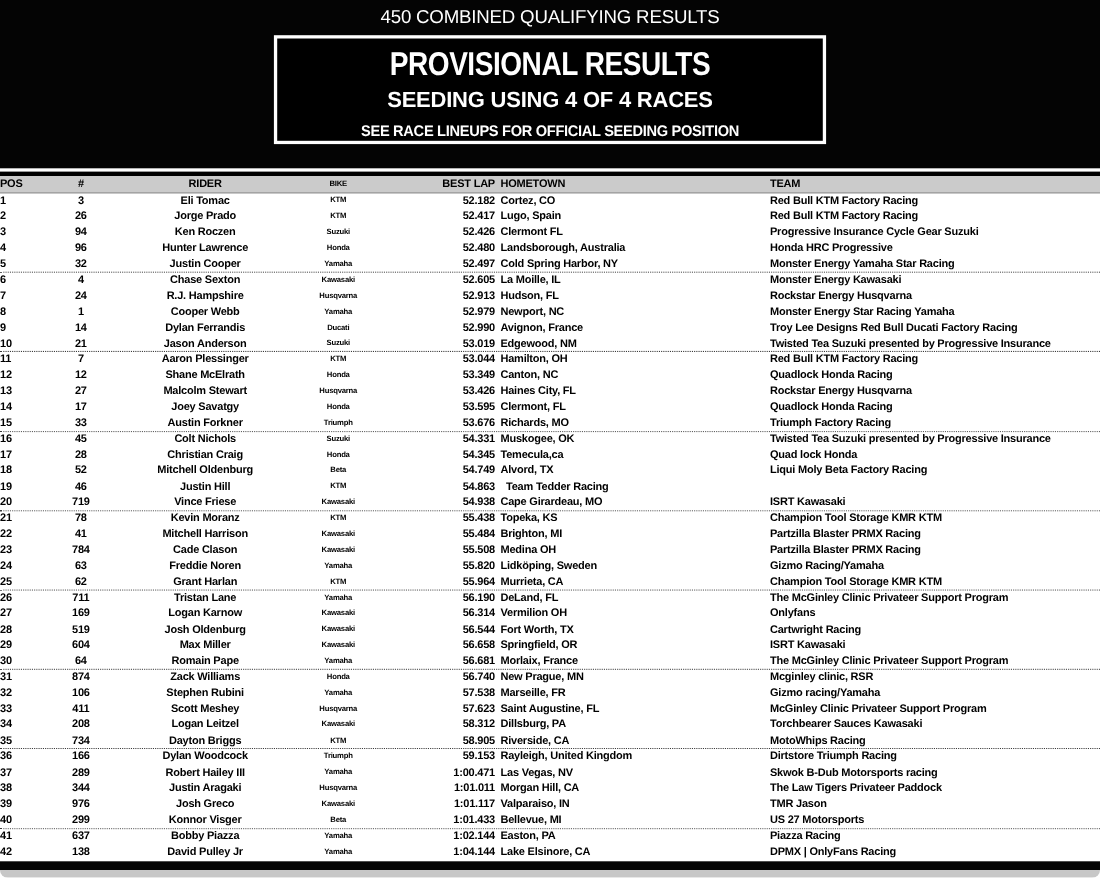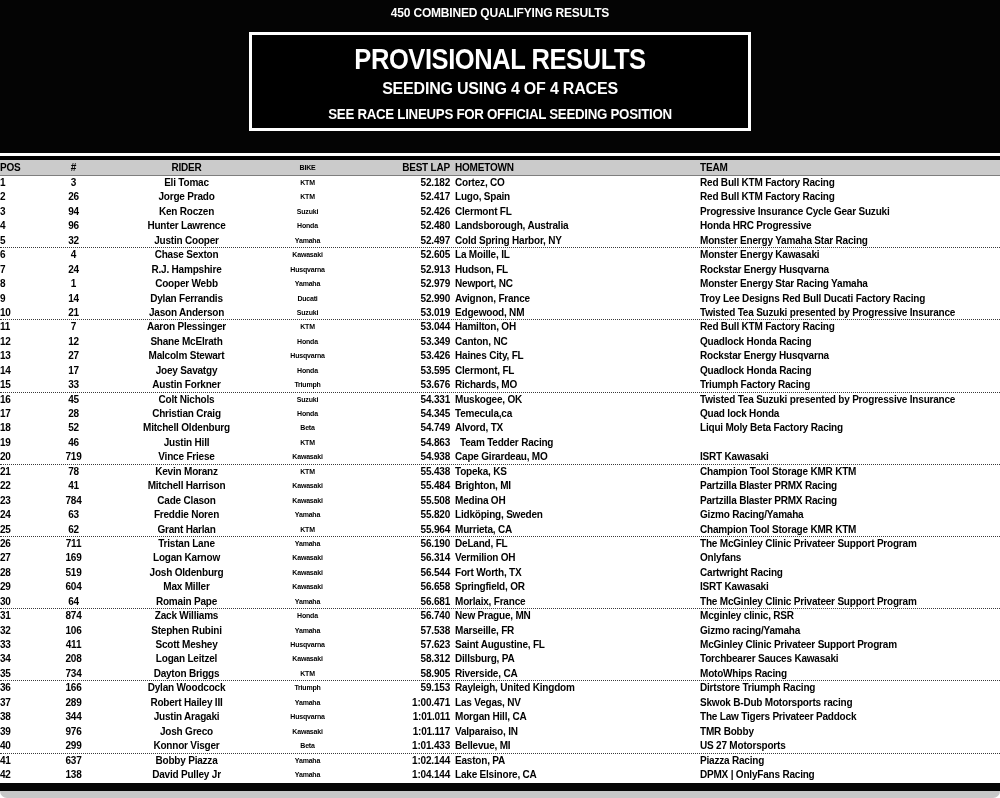--- a/index.html
+++ b/index.html
@@ -8,32 +8,32 @@
     position:relative; width:1000px; height:798px; overflow:hidden;
     background:#ffffff; font-family:"Liberation Sans", sans-serif; color:#000;
   }
   
   .hero {
     position:absolute; top:0; left:0; width:1000px; height:153px;
     background:#040404;
   }
   .hero-title {
     padding-top:6px; text-align:center; color:#fff;
-    font-size:12px; font-weight:bold; letter-spacing:-0.2px;
+    font-size:17px; font-weight:normal; letter-spacing:-0.2px;
   }
   .banner-box {
     position:absolute; left:249px; top:32px; width:502px; height:99px;
     background:#000; border:3px solid #fff; text-align:center; color:#fff;
   }
   .banner-line1 {
     margin-top:7px; font-size:30px; font-weight:bold; letter-spacing:-0.5px;
     transform:scaleX(0.85);
   }
   .banner-line2 {
-    margin-top:4px; font-size:16px; font-weight:bold; letter-spacing:-0.2px;
+    margin-top:4px; font-size:20px; font-weight:bold; letter-spacing:-0.2px;
   }
   .banner-line3 {
     margin-top:8px; font-size:14px; font-weight:bold; letter-spacing:-0.3px;
     transform:scaleX(0.95);
   }
   
   .top-bar {
     position:absolute; top:156px; left:0; width:1000px; height:4px; background:#000;
   }
   .results-table { position:absolute; top:160px; left:0; width:1000px; }
@@ -436,21 +436,21 @@
           <span class="c-home">Morgan Hill, CA</span>
           <span class="c-team">The Law Tigers Privateer Paddock</span>
         </div>
         <div class="grid-row row">
           <span class="c-pos">39</span>
           <span class="c-num">976</span>
           <span class="c-rider">Josh Greco</span>
           <span class="c-bike">Kawasaki</span>
           <span class="c-lap">1:01.117</span>
           <span class="c-home">Valparaiso, IN</span>
-          <span class="c-team">TMR Bobby</span>
+          <span class="c-team">TMR Jason</span>
         </div>
         <div class="grid-row row group-end">
           <span class="c-pos">40</span>
           <span class="c-num">299</span>
           <span class="c-rider">Konnor Visger</span>
           <span class="c-bike">Beta</span>
           <span class="c-lap">1:01.433</span>
           <span class="c-home">Bellevue, MI</span>
           <span class="c-team">US 27 Motorsports</span>
         </div>

